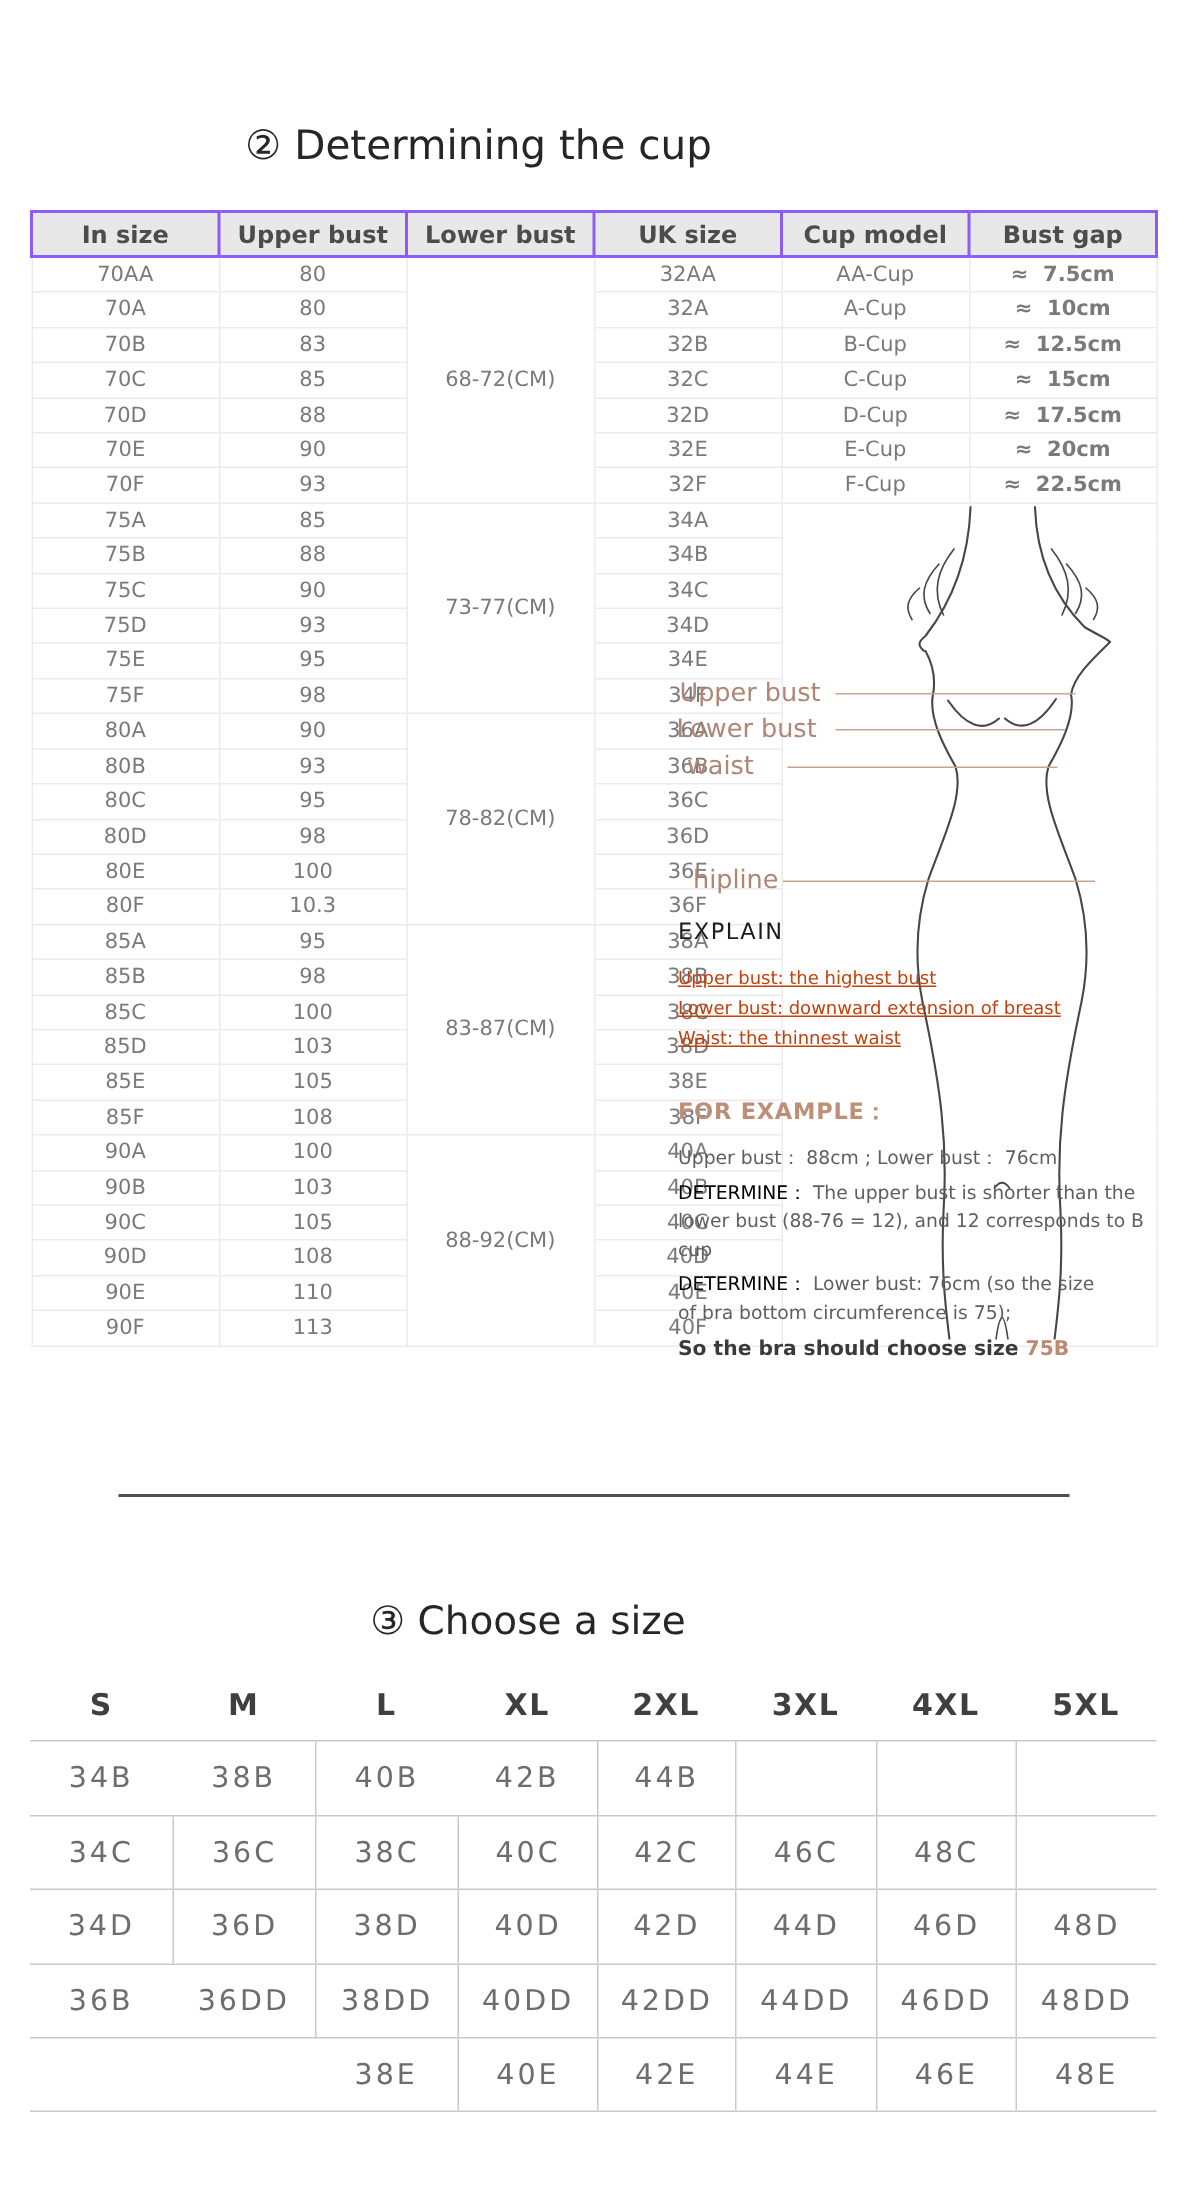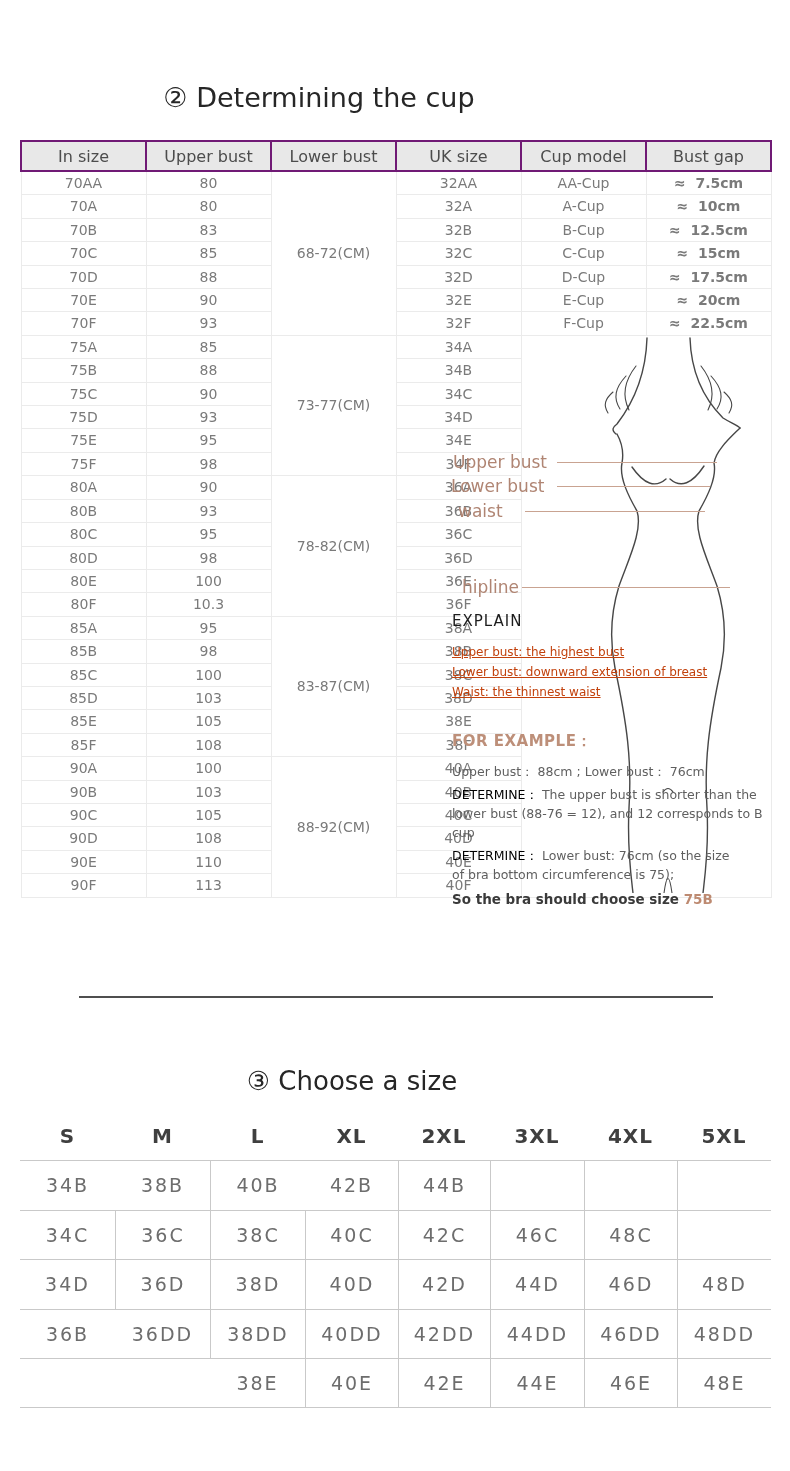--- a/index.html
+++ b/index.html
@@ -6,21 +6,21 @@
   body{width:790px;height:1471px;position:relative;background:#ffffff;
        font-family:"DejaVu Sans","Liberation Sans",sans-serif;overflow:hidden;}
 
   .sec-title{position:absolute;left:0;width:638px;text-align:center;color:#262626;font-weight:500;}
   #title2{top:60px;font-size:27px;}
   #title3{top:1044px;font-size:26px;padding-left:33px;}
 
   
   .cup-wrap{position:absolute;left:20px;top:140px;width:752px;}
   #cupTable{border-collapse:collapse;table-layout:fixed;width:752px;}
-  #cupTable th{background:#e8e8e8;border:2px solid #701a75;font-size:16px;font-weight:400;
+  #cupTable th{background:#e8e8e8;border:2px solid #8b5cf6;font-size:16px;font-weight:700;
                color:#4c4c4c;height:28px;padding:0;}
   #cupTable td{border:1px solid #ebebeb;font-size:14px;color:#7a7a7a;text-align:center;
                height:22.4px;line-height:22.4px;padding:0;overflow:hidden;}
   #cupTable td.gap-cell{white-space:pre;font-weight:bold;}
   #cupTable td.panel-cell{background:#ffffff;}
 
   
   .panel{position:absolute;left:410px;top:196px;width:342px;height:560px;}
   .m-label{position:absolute;font-size:17px;color:#b08573;white-space:nowrap;}
   .m-line{position:absolute;height:1px;background:#c9a391;}

